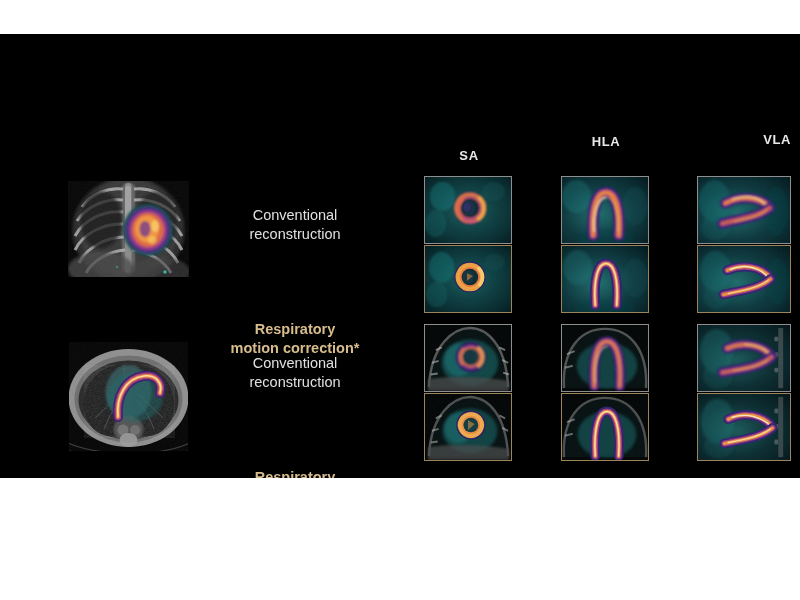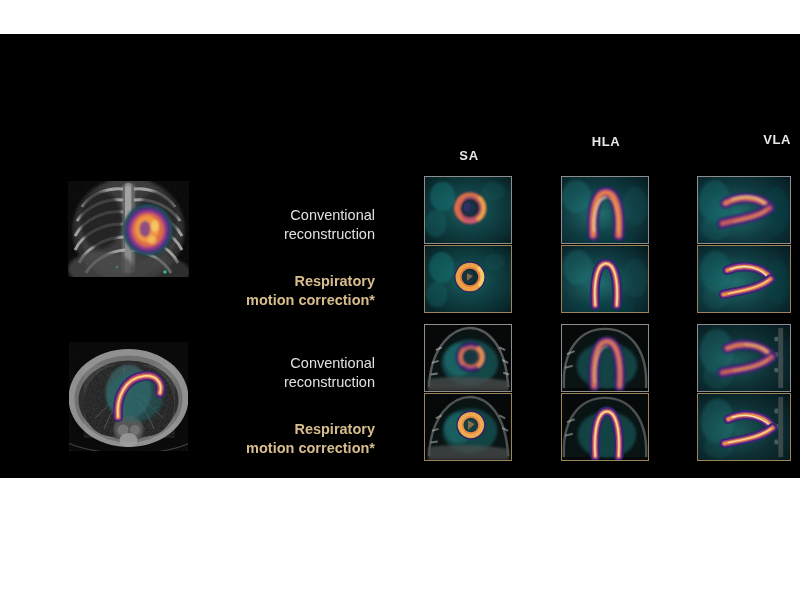--- a/index.html
+++ b/index.html
@@ -33,33 +33,34 @@
     font-weight: 700;
     letter-spacing: 0.6px;
     text-align: center;
     white-space: nowrap;
   }
 
   
   .row-label {
     position: absolute;
     width: 160px;
-    text-align: right;
+    text-align: center;
     line-height: 1.32;
     white-space: pre-line;
   }
   .row-label.conventional {
     color: #e0e0e0;
     font-size: 14.5px;
     font-weight: 400;
   }
   .row-label.corrected {
     color: #d8bd8c;
     font-size: 14.5px;
     font-weight: 700;
+    margin-top: 48px;
   }
 
   
   .tile {
     position: absolute;
     box-sizing: border-box;
     overflow: hidden;
     background: #000;
   }
   .tile.conv  { border: 1px solid #8e8e8e; }

